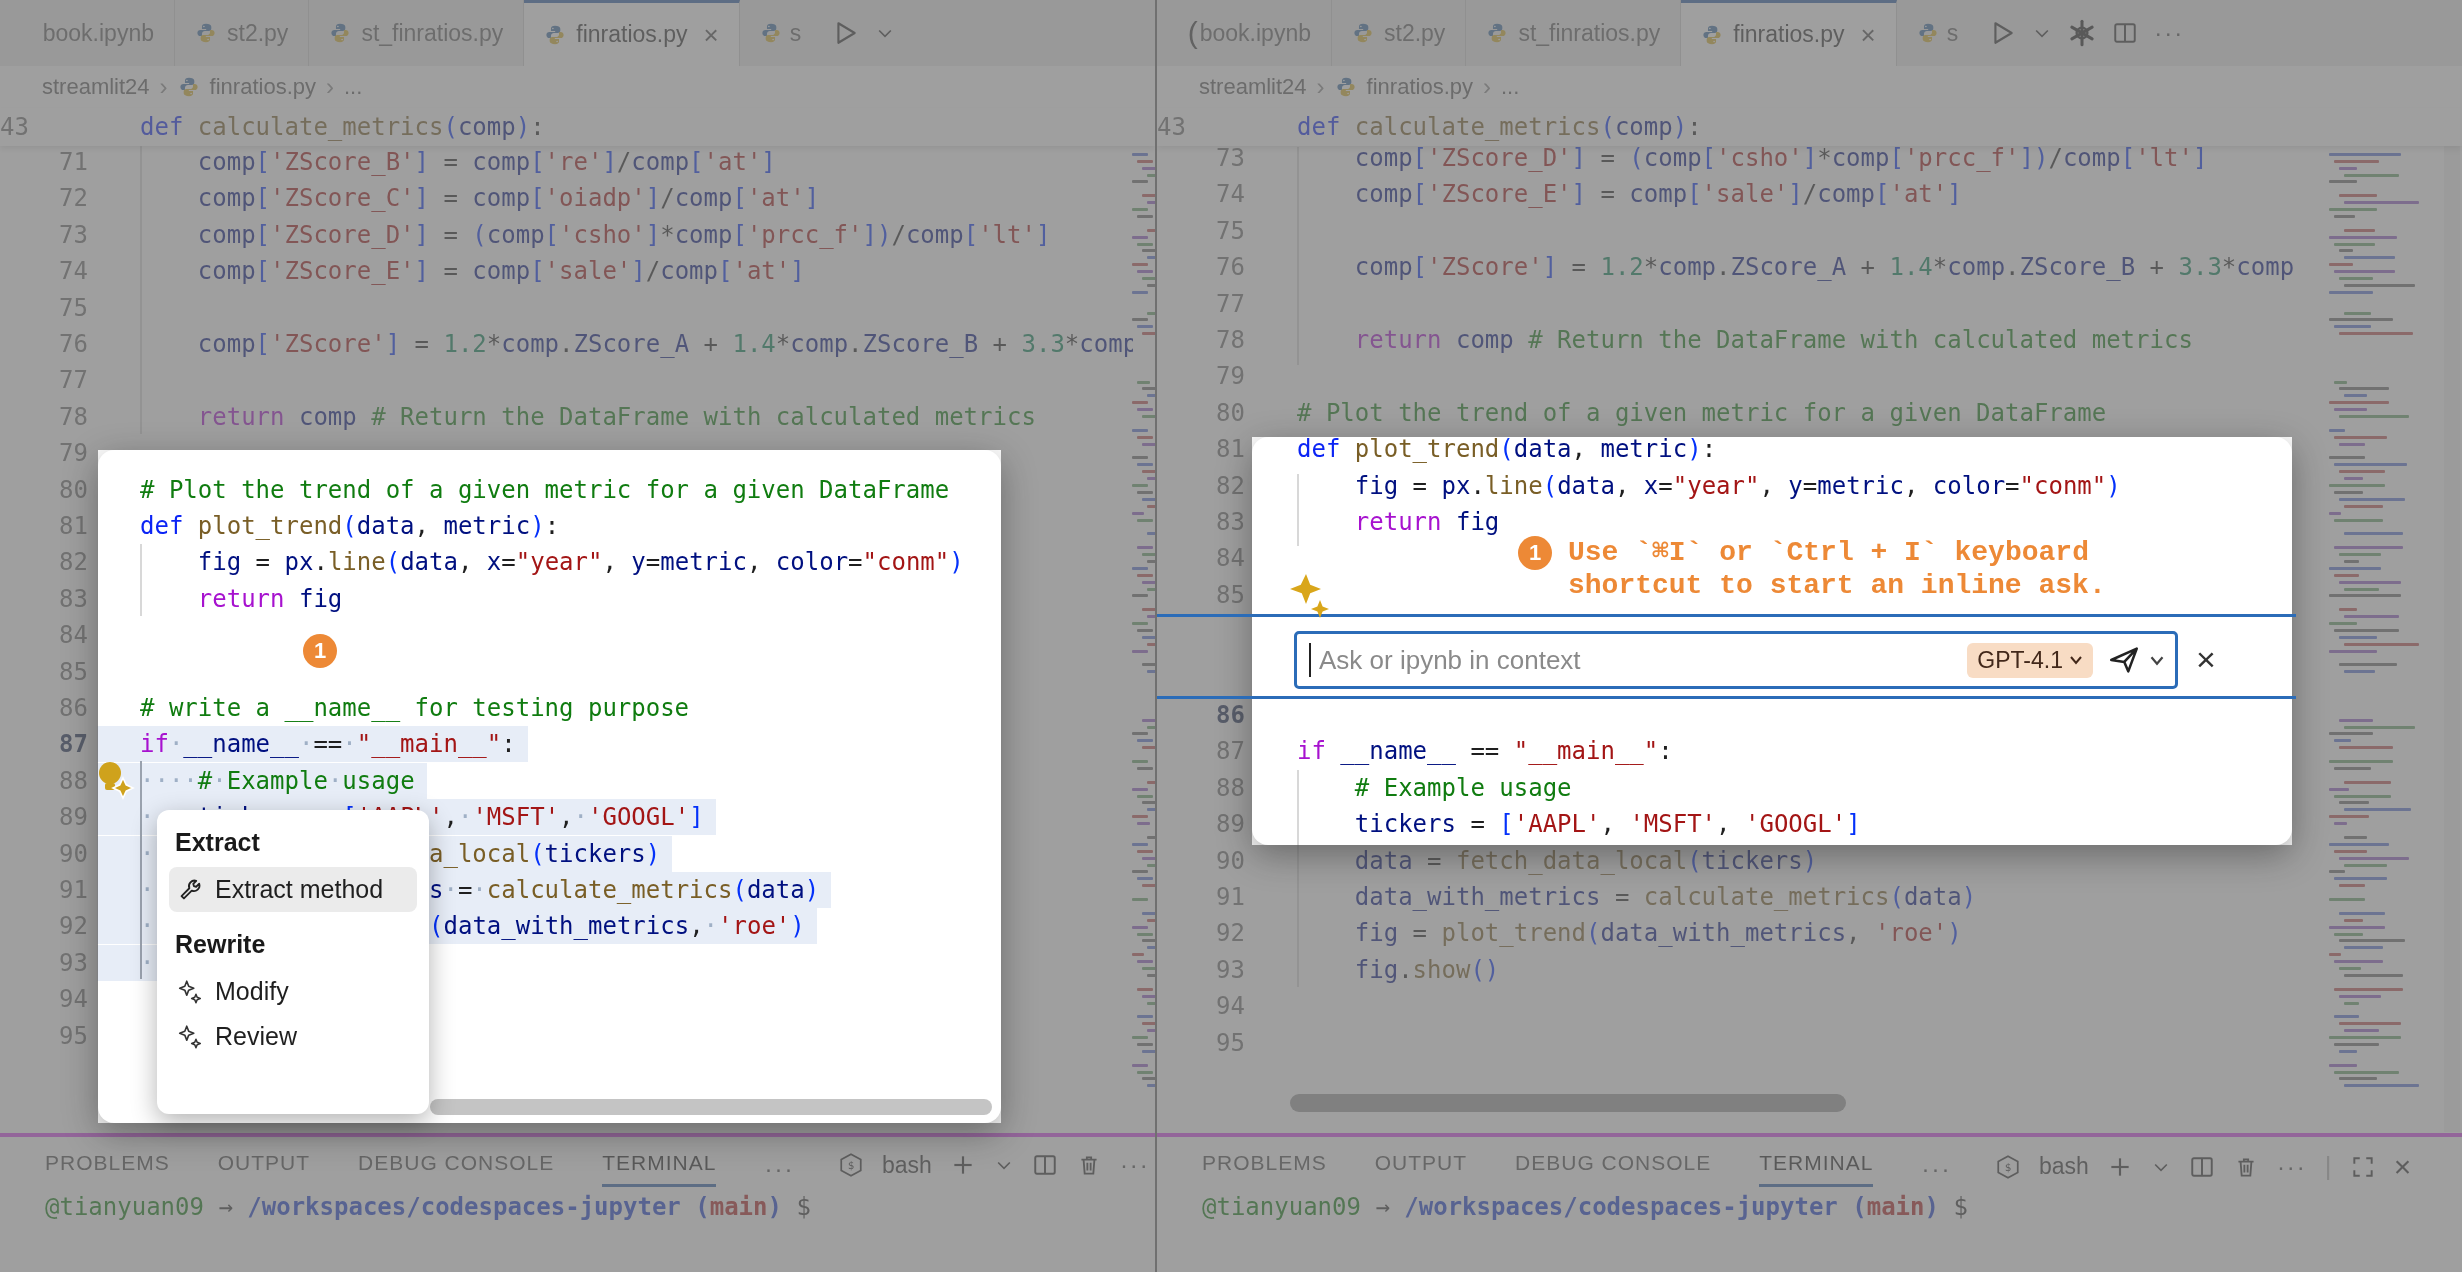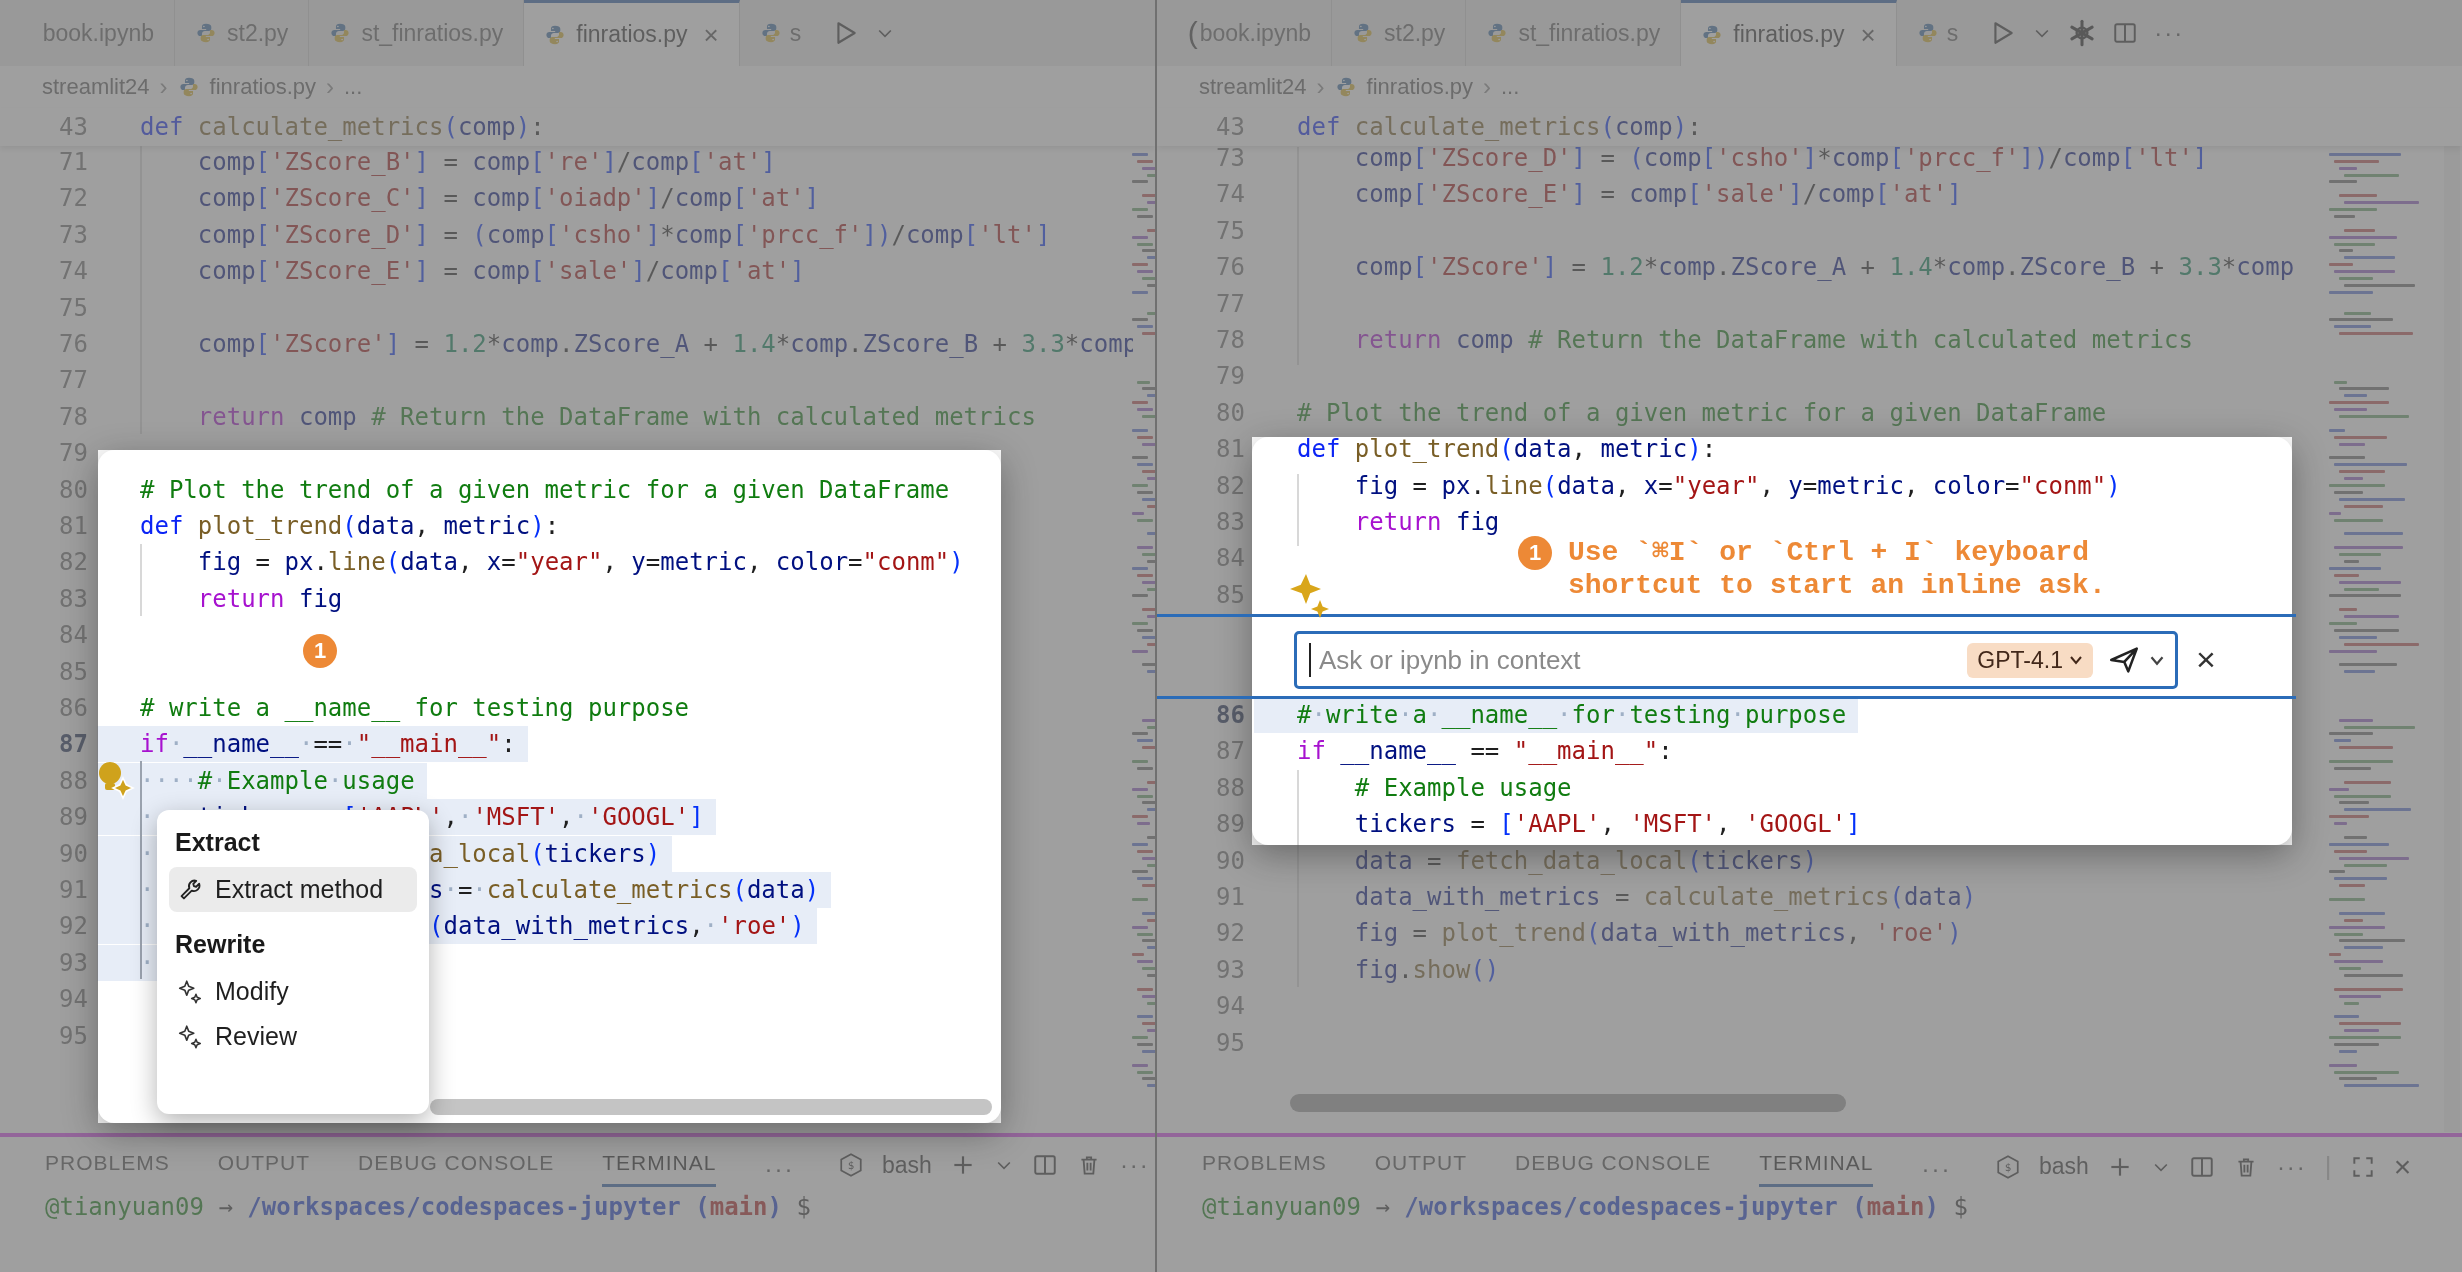--- a/index.html
+++ b/index.html
@@ -22,21 +22,21 @@
   .pyicon{width:22px;height:22px;flex:0 0 auto;}
   .partial-glyph{font-size:30px;color:#3a3a3a;margin-right:-8px;}
 
   
   .breadcrumb{position:absolute;left:0;top:66px;right:0;height:42px;background:#fff;display:flex;
               align-items:center;gap:10px;padding-left:42px;font-size:22px;color:#5a5a5a;z-index:3;}
   .breadcrumb .sep{color:#8a8a8a;font-size:24px;}
   .sticky{position:absolute;left:0;top:108px;right:0;height:38px;background:#fff;z-index:6;
           box-shadow:0 3px 6px rgba(0,0,0,0.14);display:flex;align-items:center;}
   .sticky .gut,.gutter-num{font-family:"DejaVu Sans Mono",monospace;font-size:24px;color:#6e6e6e;}
-  .sticky .gut{width:88px;text-align:right;flex:0 0 auto;}
+  .sticky .gut{width:88px;text-align:left;flex:0 0 auto;}
   .sticky .cl{padding-left:52px;}
 
   
   .rows{position:absolute;inset:0;z-index:1;}
   .gutter-num{position:absolute;left:0;width:88px;text-align:right;height:36px;line-height:36px;}
   .gutter-num.active{color:#1b2a55;font-weight:bold;}
   .crow{position:absolute;left:97px;height:36px;display:flex;align-items:center;overflow:hidden;}
   .cl{font-family:"DejaVu Sans Mono",monospace;font-size:24px;white-space:pre;color:#1f1f1f;}
   .crow .cl{padding-left:43px;line-height:36px;}
   .crow .cl.sel{background:#e7edf7;padding-right:12px;}
@@ -564,23 +564,20 @@
         </div>
         <div class="gutter-num" style="top:540px">84</div>
         <div class="crow" style="top:540px;width:1071px">
             <span class="cl"></span>
         </div>
         <div class="gutter-num" style="top:577px">85</div>
         <div class="crow" style="top:577px;width:1071px">
             <span class="cl"></span>
         </div>
         <div class="gutter-num active" style="top:697px">86</div>
-        <div class="crow" style="top:697px;width:1071px">
-            <span class="cl sel"><span class="tk-c">#<span class="ws">·</span>write<span class="ws">·</span>a<span class="ws">·</span>__name__<span class="ws">·</span>for<span class="ws">·</span>testing<span class="ws">·</span>purpose</span></span>
-        </div>
         <div class="gutter-num" style="top:733px">87</div>
         <div class="crow" style="top:733px;width:1071px">
             <span class="cl"><span class="tk-p">if</span><span class="tk-t"> </span><span class="tk-v">__name__</span><span class="tk-o"> == </span><span class="tk-s">"__main__"</span><span class="tk-t">:</span></span>
         </div>
         <div class="gutter-num" style="top:770px">88</div>
         <div class="crow" style="top:770px;width:1071px">
             <span class="cl"><span class="tk-t">    </span><span class="tk-c"># Example usage</span></span>
         </div>
         <div class="gutter-num" style="top:806px">89</div>
         <div class="crow" style="top:806px;width:1071px">

